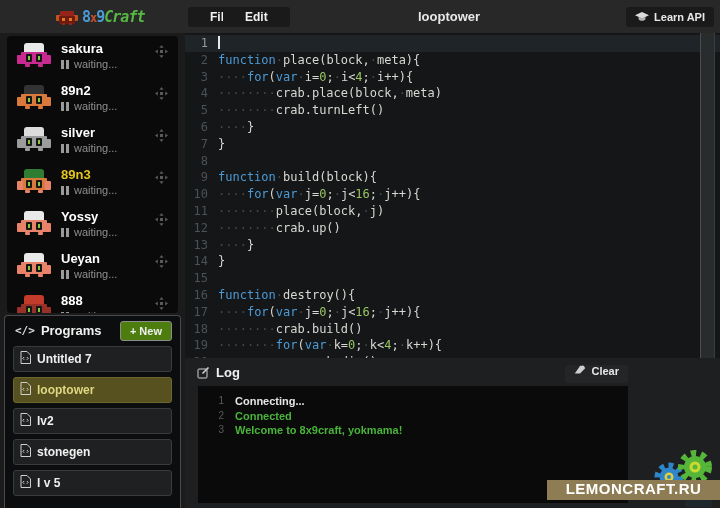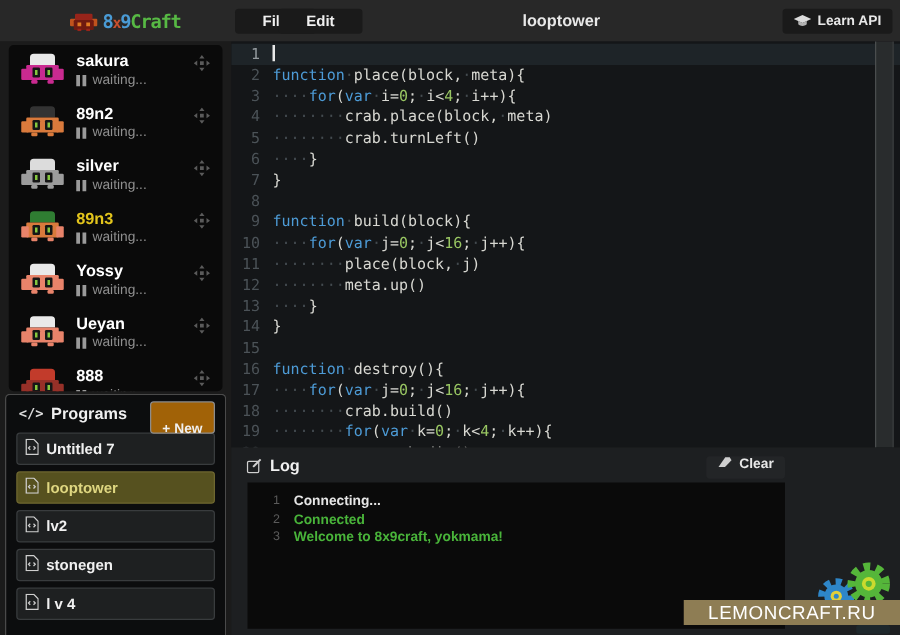--- a/index.html
+++ b/index.html
@@ -6,21 +6,21 @@
   html,body { width:720px; height:508px; overflow:hidden; background:#111; }
   #app { position:relative; width:720px; height:508px; background:#1b1b1b;
          font-family:"Liberation Sans", sans-serif; overflow:hidden; }
 
   
   .topbar { position:absolute; left:0; top:0; width:720px; height:33px; background:#282828; z-index:5; }
   .logo { position:absolute; left:56px; top:8px; display:flex; align-items:center; gap:4px; }
   .logo-text { font-family:"DejaVu Sans Mono", monospace; font-weight:bold; font-size:15px; letter-spacing:-1px; }
   .logo-8, .logo-9 { color:var(--logo_blue); }
   .logo-x { color:var(--logo_orange); font-size:12px; }
-  .logo-craft { color:var(--logo_green); }
+  .logo-craft { color:var(--logo_green);font-style:italic; }
   .menu-btn { position:absolute; top:7px; height:20px; line-height:20px; padding:0 22px;
               background:#1a1a1a; border-radius:3px; color:#f0f0f0; font-size:12px; font-weight:bold; }
   .menu-file { left:188px; } .menu-edit { left:223px; }
   .doc-title { position:absolute; left:449px; top:9px; transform:translateX(-50%);
                color:#e8e8e8; font-size:13px; font-weight:600; }
   .learn-btn { position:absolute; right:6px; top:7px; height:20px; display:flex; align-items:center; gap:5px;
                padding:0 9px; background:#1a1a1a; border-radius:3px; color:#e8e8e8; font-size:11px; font-weight:bold; }
 
   
   .sidebar { position:absolute; left:0; top:33px; width:185px; height:475px; background:#1b1b1b; }
@@ -42,22 +42,22 @@
   .pause-ic i { width:3px; height:9px; background:#9a9a9a; display:inline-block; }
   .p-move { position:absolute; right:10px; top:8px; }
 
   .programs-panel { position:absolute; left:4px; top:282px; width:177px; height:193px;
                     background:#0c0d0e; border:1px solid #4a4a4a; border-bottom:none;
                     border-radius:4px 4px 0 0; overflow:hidden; }
   .programs-header { position:relative; height:30px; }
   .ph-left { position:absolute; left:10px; top:7px; display:flex; align-items:center; gap:6px;
              color:#f0f0f0; font-size:13px; font-weight:bold; }
   .code-glyph { font-family:"DejaVu Sans Mono", monospace; font-size:11px; font-weight:bold; color:#dcdcdc; }
-  .new-btn { position:absolute; right:8px; top:5px; height:20px; line-height:18px; padding:12px 9px;
-             background:#a16207; border:1px solid #8c8c8c; border-radius:3px;
+  .new-btn { position:absolute; right:8px; top:5px; height:20px; line-height:18px; padding:0 9px;
+             background:#4d7c0f; border:1px solid #8c8c8c; border-radius:3px;
              color:#f0f0f0; font-size:11px; font-weight:bold; }
   .program-item { height:21px; margin:0 8px 5px 8px; display:flex; align-items:center; gap:6px;
                   padding:12px 6px; background:#1e2021; border:1px solid #393c3e; border-radius:3px;
                   color:#f0f0f0; font-size:12px; font-weight:bold; }
   .program-item.selected { background:var(--selected_program_bg); border-color:#6e6730;
                            color:var(--selected_program_text); }
 
   
   .editor { position:absolute; left:185px; top:33px; width:535px; height:325px; background:#141618;
             overflow:hidden; font-family:"DejaVu Sans Mono", monospace; font-size:12px; }
@@ -81,22 +81,22 @@
   .clear-btn { position:absolute; right:92px; top:7px; height:18px; display:flex; gap:5px;
                padding:0 9px; background:#232527; border-radius:3px; color:#e8e8e8; font-size:11px; font-weight:bold; }
   .log-box { position:absolute; left:13px; top:28px; width:430px; height:117px; background:#0a0a0a;
              padding-top:8px; overflow:hidden; }
   .log-entry { height:14.5px; line-height:14.5px; display:flex; }
   .log-num { width:26px; text-align:right; color:#5a5a5a; font-size:10px; flex:none; }
   .log-text { margin-left:11px; font-size:11px; font-weight:600; }
 
   
   .watermark { position:absolute; left:547px; top:480px; width:173px; height:20px;
-               background:var(--watermark_bg); display:flex; align-items:center; justify-content:center;
-               z-index:10; color:#ffffff; font-size:15px; font-weight:normal; letter-spacing:.5px; }
+               background:var(--watermark_bg); display:flex; align-items:flex-start; justify-content:center;
+               z-index:10; color:#ffffff; font-size:15px; font-weight:bold; letter-spacing:.5px; }
   .gears { position:absolute; left:645px; top:448px; z-index:9; }
   .dark-chip { position:absolute; left:685px; top:500px; width:27px; height:7px;
                background:#1e282c; border-radius:2px; z-index:11; }
 </style>
 </head>
 <body>
 
 <div id="app">
 
   <div class="topbar">
@@ -364,40 +364,40 @@
                 <path d="M1 .5h6L10.5 4v8.5H1z" fill="none" stroke="#cfcfcf"></path>
                 <path d="M4.2 6L2.8 7.4l1.4 1.4M6.8 6l1.4 1.4L6.8 8.8" fill="none" stroke="#cfcfcf"></path>
               </svg></span>
             <span>stonegen</span>
           </div>
           <div class="program-item">
             <span><svg width="11" height="13" viewBox="0 0 11 13">
                 <path d="M1 .5h6L10.5 4v8.5H1z" fill="none" stroke="#cfcfcf"></path>
                 <path d="M4.2 6L2.8 7.4l1.4 1.4M6.8 6l1.4 1.4L6.8 8.8" fill="none" stroke="#cfcfcf"></path>
               </svg></span>
-            <span>l v 4</span>
+            <span>l v 5</span>
           </div>
         </div>
     </div>
   </div>
 
   <div class="editor">
     <div class="code-lines" id="code-lines">
         <div class="code-line active"><span class="gutter">1</span><span class="code"><span class="cursor"></span></span></div>
         <div class="code-line"><span class="gutter">2</span><span class="code"><span class="tk-kw">function</span><span class="tk-ws">·</span><span class="tk-tx">place(block,</span><span class="tk-ws">·</span><span class="tk-tx">meta){</span></span></div>
         <div class="code-line"><span class="gutter">3</span><span class="code"><span class="tk-ws">····</span><span class="tk-kw">for</span><span class="tk-tx">(</span><span class="tk-kw">var</span><span class="tk-ws">·</span><span class="tk-tx">i=</span><span class="tk-num">0</span><span class="tk-tx">;</span><span class="tk-ws">·</span><span class="tk-tx">i&lt;</span><span class="tk-num">4</span><span class="tk-tx">;</span><span class="tk-ws">·</span><span class="tk-tx">i++){</span></span></div>
         <div class="code-line"><span class="gutter">4</span><span class="code"><span class="tk-ws">········</span><span class="tk-tx">crab.place(block,</span><span class="tk-ws">·</span><span class="tk-tx">meta)</span></span></div>
         <div class="code-line"><span class="gutter">5</span><span class="code"><span class="tk-ws">········</span><span class="tk-tx">crab.turnLeft()</span></span></div>
         <div class="code-line"><span class="gutter">6</span><span class="code"><span class="tk-ws">····</span><span class="tk-tx">}</span></span></div>
         <div class="code-line"><span class="gutter">7</span><span class="code"><span class="tk-tx">}</span></span></div>
         <div class="code-line"><span class="gutter">8</span><span class="code"></span></div>
         <div class="code-line"><span class="gutter">9</span><span class="code"><span class="tk-kw">function</span><span class="tk-ws">·</span><span class="tk-tx">build(block){</span></span></div>
         <div class="code-line"><span class="gutter">10</span><span class="code"><span class="tk-ws">····</span><span class="tk-kw">for</span><span class="tk-tx">(</span><span class="tk-kw">var</span><span class="tk-ws">·</span><span class="tk-tx">j=</span><span class="tk-num">0</span><span class="tk-tx">;</span><span class="tk-ws">·</span><span class="tk-tx">j&lt;</span><span class="tk-num">16</span><span class="tk-tx">;</span><span class="tk-ws">·</span><span class="tk-tx">j++){</span></span></div>
         <div class="code-line"><span class="gutter">11</span><span class="code"><span class="tk-ws">········</span><span class="tk-tx">place(block,</span><span class="tk-ws">·</span><span class="tk-tx">j)</span></span></div>
-        <div class="code-line"><span class="gutter">12</span><span class="code"><span class="tk-ws">········</span><span class="tk-tx">meta.up()</span></span></div>
+        <div class="code-line"><span class="gutter">12</span><span class="code"><span class="tk-ws">········</span><span class="tk-tx">crab.up()</span></span></div>
         <div class="code-line"><span class="gutter">13</span><span class="code"><span class="tk-ws">····</span><span class="tk-tx">}</span></span></div>
         <div class="code-line"><span class="gutter">14</span><span class="code"><span class="tk-tx">}</span></span></div>
         <div class="code-line"><span class="gutter">15</span><span class="code"></span></div>
         <div class="code-line"><span class="gutter">16</span><span class="code"><span class="tk-kw">function</span><span class="tk-ws">·</span><span class="tk-tx">destroy(){</span></span></div>
         <div class="code-line"><span class="gutter">17</span><span class="code"><span class="tk-ws">····</span><span class="tk-kw">for</span><span class="tk-tx">(</span><span class="tk-kw">var</span><span class="tk-ws">·</span><span class="tk-tx">j=</span><span class="tk-num">0</span><span class="tk-tx">;</span><span class="tk-ws">·</span><span class="tk-tx">j&lt;</span><span class="tk-num">16</span><span class="tk-tx">;</span><span class="tk-ws">·</span><span class="tk-tx">j++){</span></span></div>
         <div class="code-line"><span class="gutter">18</span><span class="code"><span class="tk-ws">········</span><span class="tk-tx">crab.build()</span></span></div>
         <div class="code-line"><span class="gutter">19</span><span class="code"><span class="tk-ws">········</span><span class="tk-kw">for</span><span class="tk-tx">(</span><span class="tk-kw">var</span><span class="tk-ws">·</span><span class="tk-tx">k=</span><span class="tk-num">0</span><span class="tk-tx">;</span><span class="tk-ws">·</span><span class="tk-tx">k&lt;</span><span class="tk-num">4</span><span class="tk-tx">;</span><span class="tk-ws">·</span><span class="tk-tx">k++){</span></span></div>
         <div class="code-line"><span class="gutter">20</span><span class="code"><span class="tk-ws">············</span><span class="tk-tx">crab.dig()</span></span></div>
       </div>
     <div class="scrolltrack"></div>

